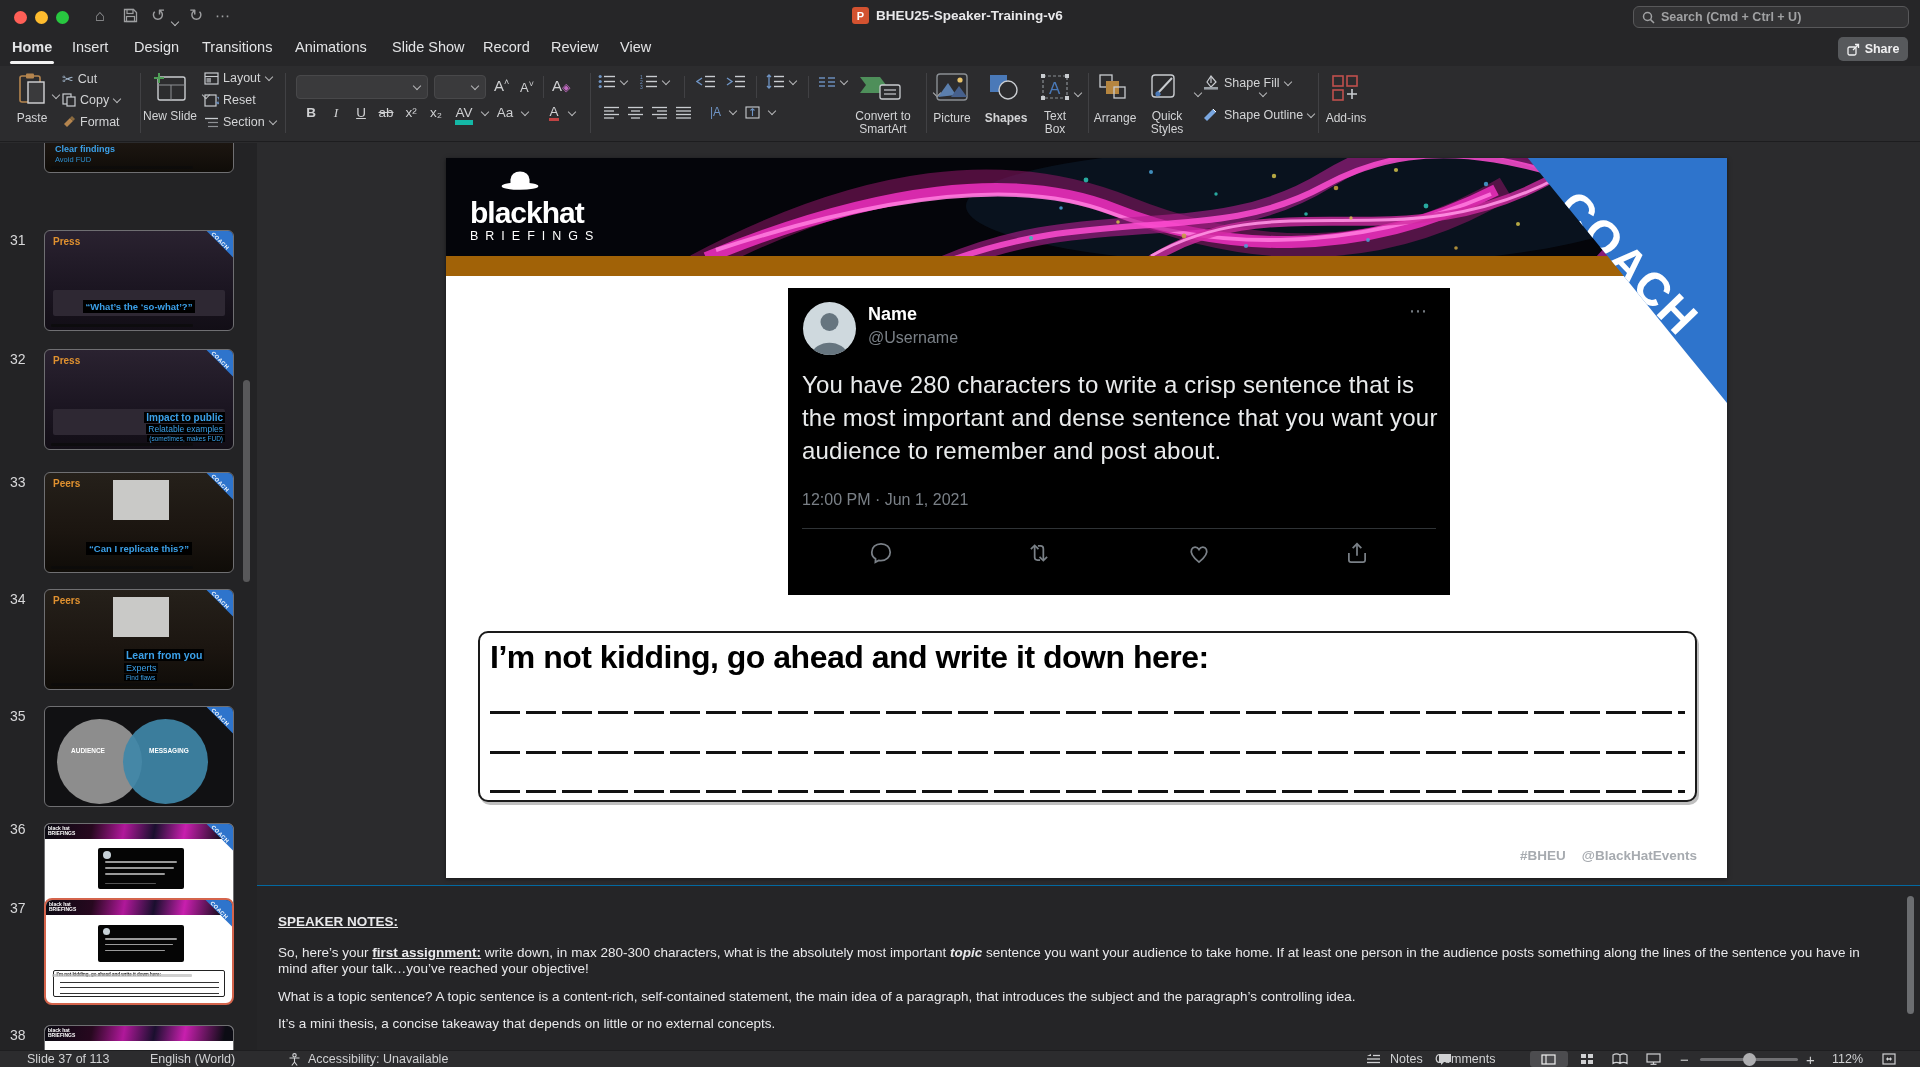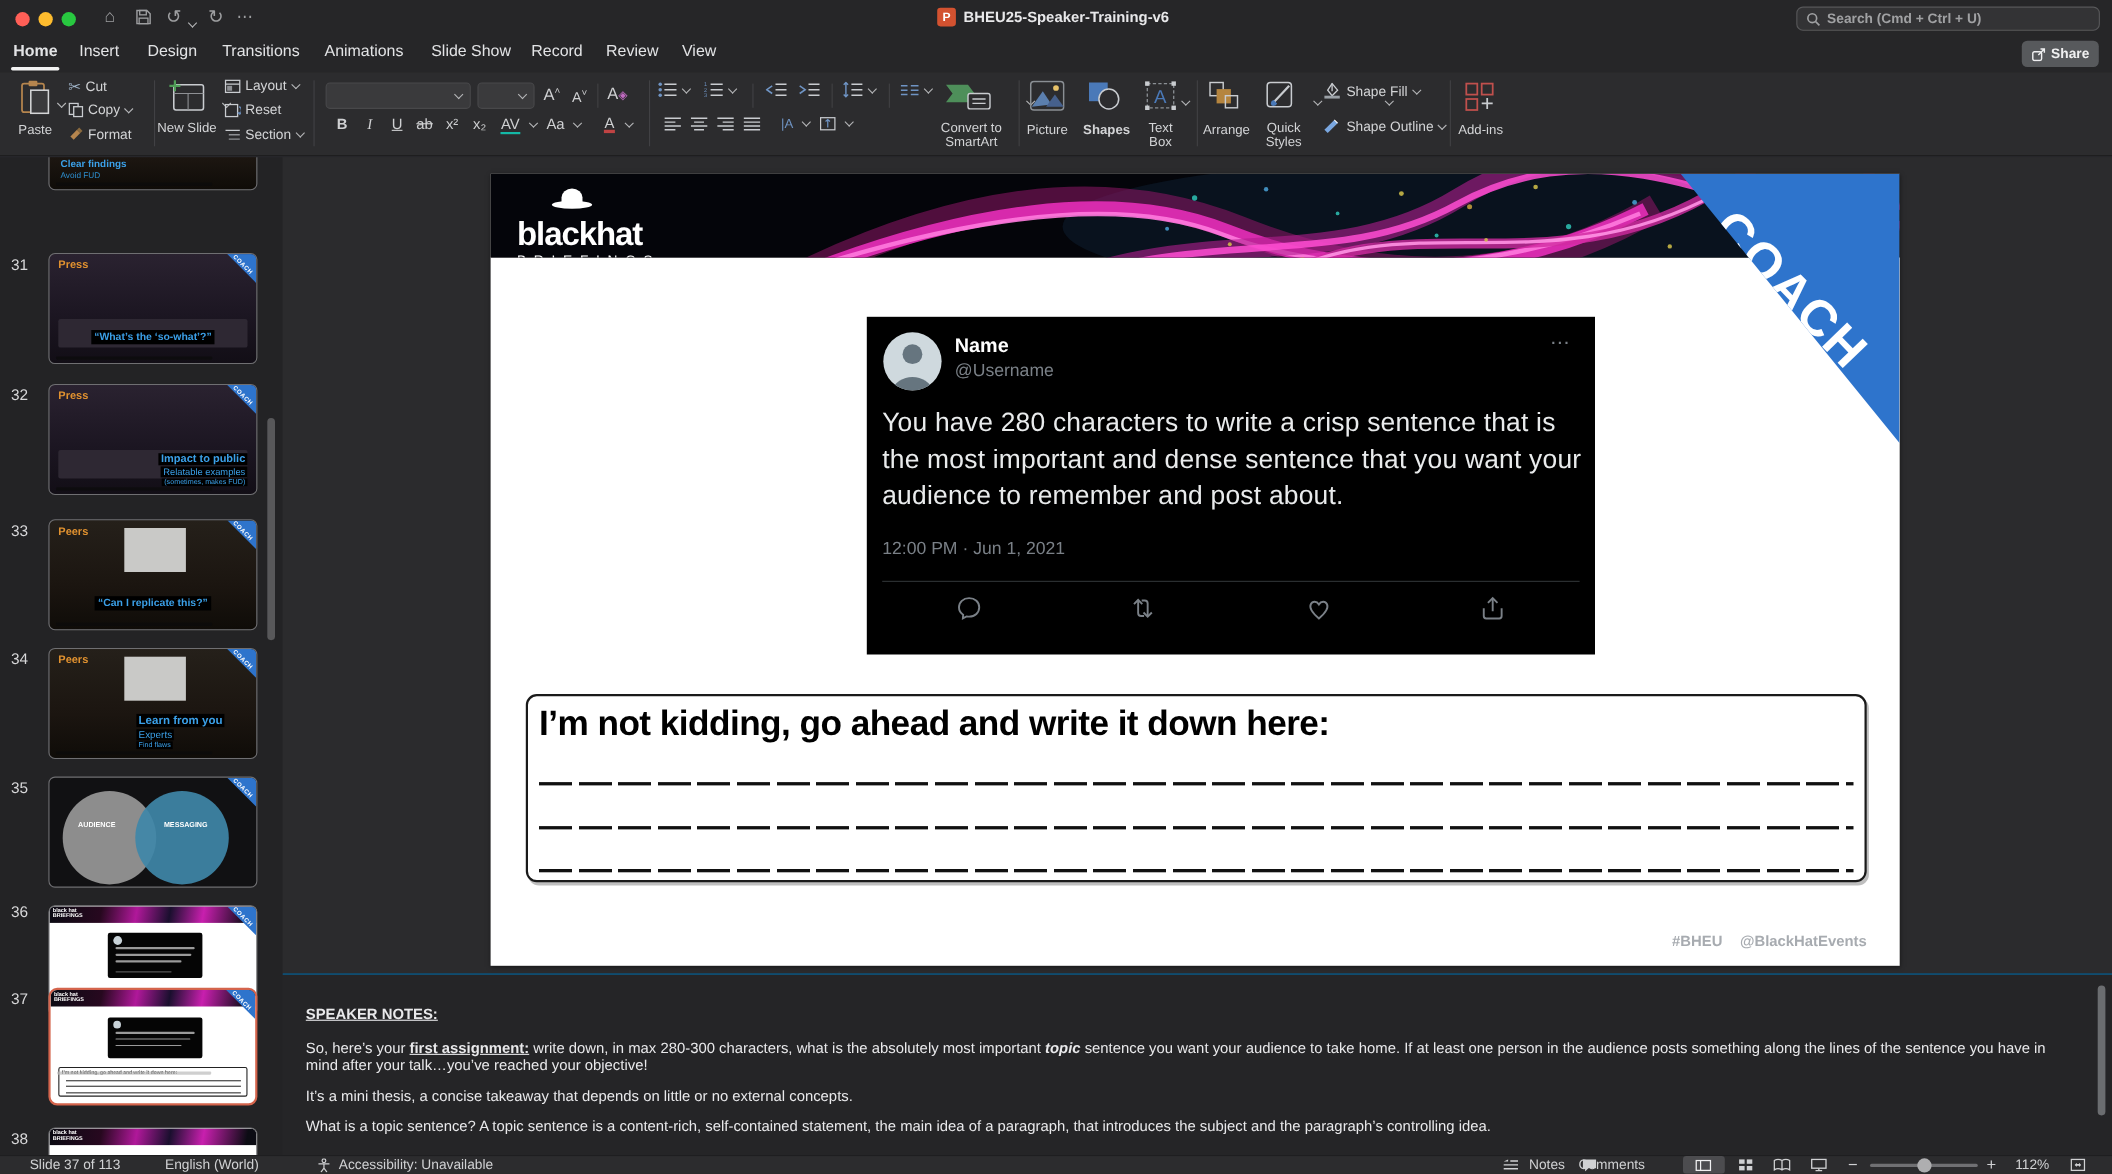--- a/index.html
+++ b/index.html
@@ -55,21 +55,21 @@
   .mini-tweet { position:absolute; left:28%; top:24%; width:46%; height:42%; background:#050505; border-radius:2px; }
   .mini-line { position:absolute; left:8%; height:2px; background:#9a9a9a; border-radius:1px; }
   .mini-box { position:absolute; left:4%; right:4%; bottom:6%; height:26%; background:#fff; border:1px solid #222; border-radius:2px; }
   .mini-box .t { position:absolute; left:2px; top:1px; font-size:4.5px; font-weight:bold; color:#000; white-space:nowrap; overflow:hidden; right:2px; }
   .mini-rule { position:absolute; left:3%; right:3%; height:1px; background:#333; }
   #sb-scroll { position:absolute; left:243px; top:237px; width:7px; height:202px; background:#58585a; border-radius:4px; }
 
   
   #canvas { position:absolute; left:257px; top:143px; width:1663px; height:742px; background:#2b2b2d; }
   #slide { position:absolute; left:189px; top:15px; width:1281px; height:720px; background:#ffffff; box-shadow:0 1px 4px rgba(0,0,0,.5); }
-  #banner { position:absolute; left:0; top:0; width:1281px; height:76px; background:#000000; overflow:hidden; }
+  #banner { position:absolute; left:0; top:0; width:1281px; height:118px; background:#a16207; overflow:hidden; }
   #bh-logo { position:absolute; left:24px; top:10px; color:#fff; }
   #bh-word { font-size:30px; font-weight:bold; letter-spacing:-1px; line-height:30px; }
   #bh-sub { font-size:12.5px; letter-spacing:7px; line-height:16px; }
   #coach-corner { position:absolute; right:0; top:0; width:240px; height:250px; clip-path:polygon(17% 0,100% 0,100% 98%); background:#2e74cc; }
   #coach-corner span { position:absolute; left:52px; top:78px; font-size:46px; font-weight:bold; color:#fff; transform:rotate(46deg); letter-spacing:2px; }
 
   
   #tweet { position:absolute; left:342px; top:130px; width:662px; height:307px; background:#000; }
   #tw-avatar { position:absolute; left:15px; top:14px; width:53px; height:53px; border-radius:50%; background:#cfd9de; overflow:hidden; }
   #tw-name { position:absolute; left:80px; top:16px; font-size:18px; font-weight:bold; color:#fff; }
@@ -239,21 +239,21 @@
   <div class="abs" style="left:520px;top:13px;font-size:13px;color:#cfd0d2;"><span>A</span><span style="font-size:9px;vertical-align:super;">˅</span></div>
   <div class="rsep" style="left:543px;top:10px;height:22px;"></div>
   <div class="abs" style="left:552px;top:11px;font-size:15px;color:#cfd0d2;"><span>A</span><span style="color:#c06ac0;font-size:11px;">◈</span></div>
   <div class="rrow" style="left:300px;top:38px;gap:3px;">
     <span class="fbtn" style="font-weight:bold;">B</span>
     <span class="fbtn" style="font-style:italic;font-family:'Liberation Serif',serif;">I</span>
     <span class="fbtn" style="text-decoration:underline;">U</span>
     <span class="fbtn" style="text-decoration:line-through;">ab</span>
     <span class="fbtn">x²</span>
     <span class="fbtn">x₂</span>
-    <span class="fbtn" style="width:28px;"><span style="border-bottom:2px solid #14b8a6;">AV</span></span>
+    <span class="fbtn" style="width:28px;"><span style="border-bottom:5px solid #14b8a6;">AV</span></span>
     <span class="chev"></span>
     <span class="fbtn" style="width:26px;">Aa</span>
     <span class="chev"></span>
     <span style="width:8px;"></span>
     <span class="fbtn"><span style="display:inline-block;border-bottom:3px solid #c04343;line-height:13px;">A</span></span>
     <span class="chev"></span>
   </div>
   <div class="rsep" style="left:590px;"></div>
 
   
@@ -673,22 +673,22 @@
       <span>#BHEU</span>
       <span>@BlackHatEvents</span>
     </div>
   </div>
 </div>
 
 <div id="notes">
   <div class="inner">
     <h4>SPEAKER NOTES:</h4>
     <p><span>So, here’s your </span><span class="bu">first assignment:</span><span> write down, in max 280-300 characters, what is the absolutely most important </span><span class="bi">topic</span><span> sentence you want your audience to take home. If at least one person in the audience posts something along the lines of the sentence you have in mind after your talk…you’ve reached your objective!</span></p>
+    <p>What is a topic sentence? A topic sentence is a content-rich, self-contained statement, the main idea of a paragraph, that introduces the subject and the paragraph’s controlling idea.</p>
     <p>It’s a mini thesis, a concise takeaway that depends on little or no external concepts.</p>
-    <p>What is a topic sentence? A topic sentence is a content-rich, self-contained statement, the main idea of a paragraph, that introduces the subject and the paragraph’s controlling idea.</p>
   </div>
   <div id="notes-scroll"></div>
 </div>
 
 <div id="statusbar">
   <div class="txt" style="left:27px;">Slide 37 of 113</div>
   <div class="txt" style="left:150px;">English (World)</div>
   <svg class="sb-ic" style="left:288px;" width="13" height="13" viewBox="0 0 13 13">
       <circle cx="6.5" cy="2.3" r="1.7" fill="none" stroke="#d0d1d3" stroke-width="1.1"></circle>
       <path d="M1.5 5 h10 M6.5 5 v4 M6.5 9 l-2.7 3.5 M6.5 9 l2.7 3.5" fill="none" stroke="#d0d1d3" stroke-width="1.1"></path>

